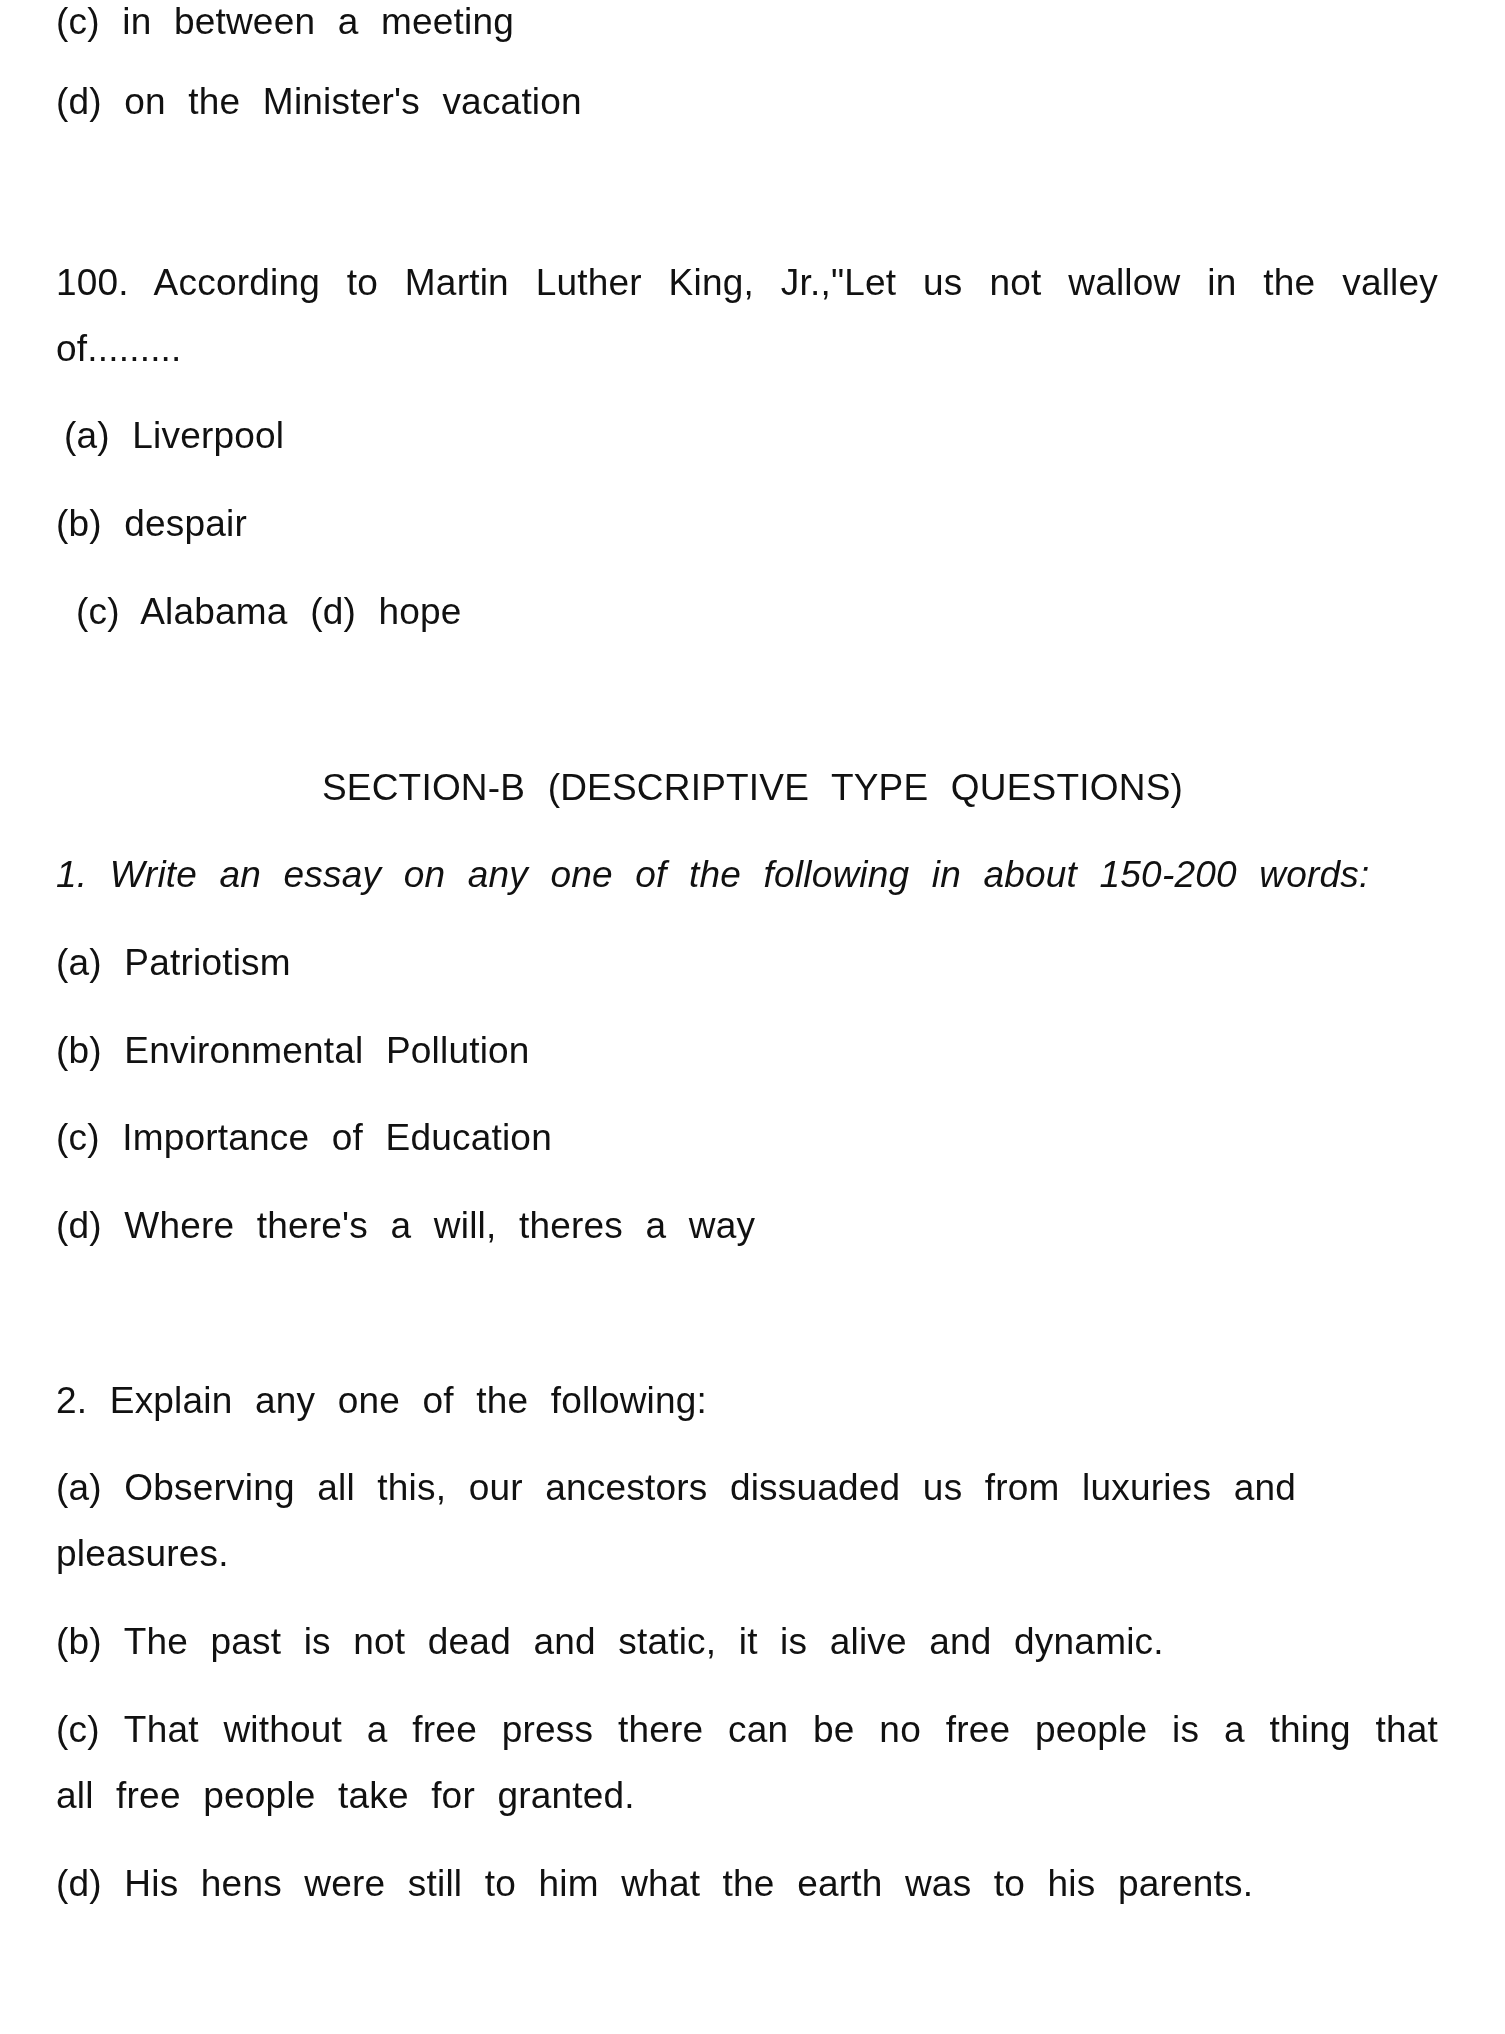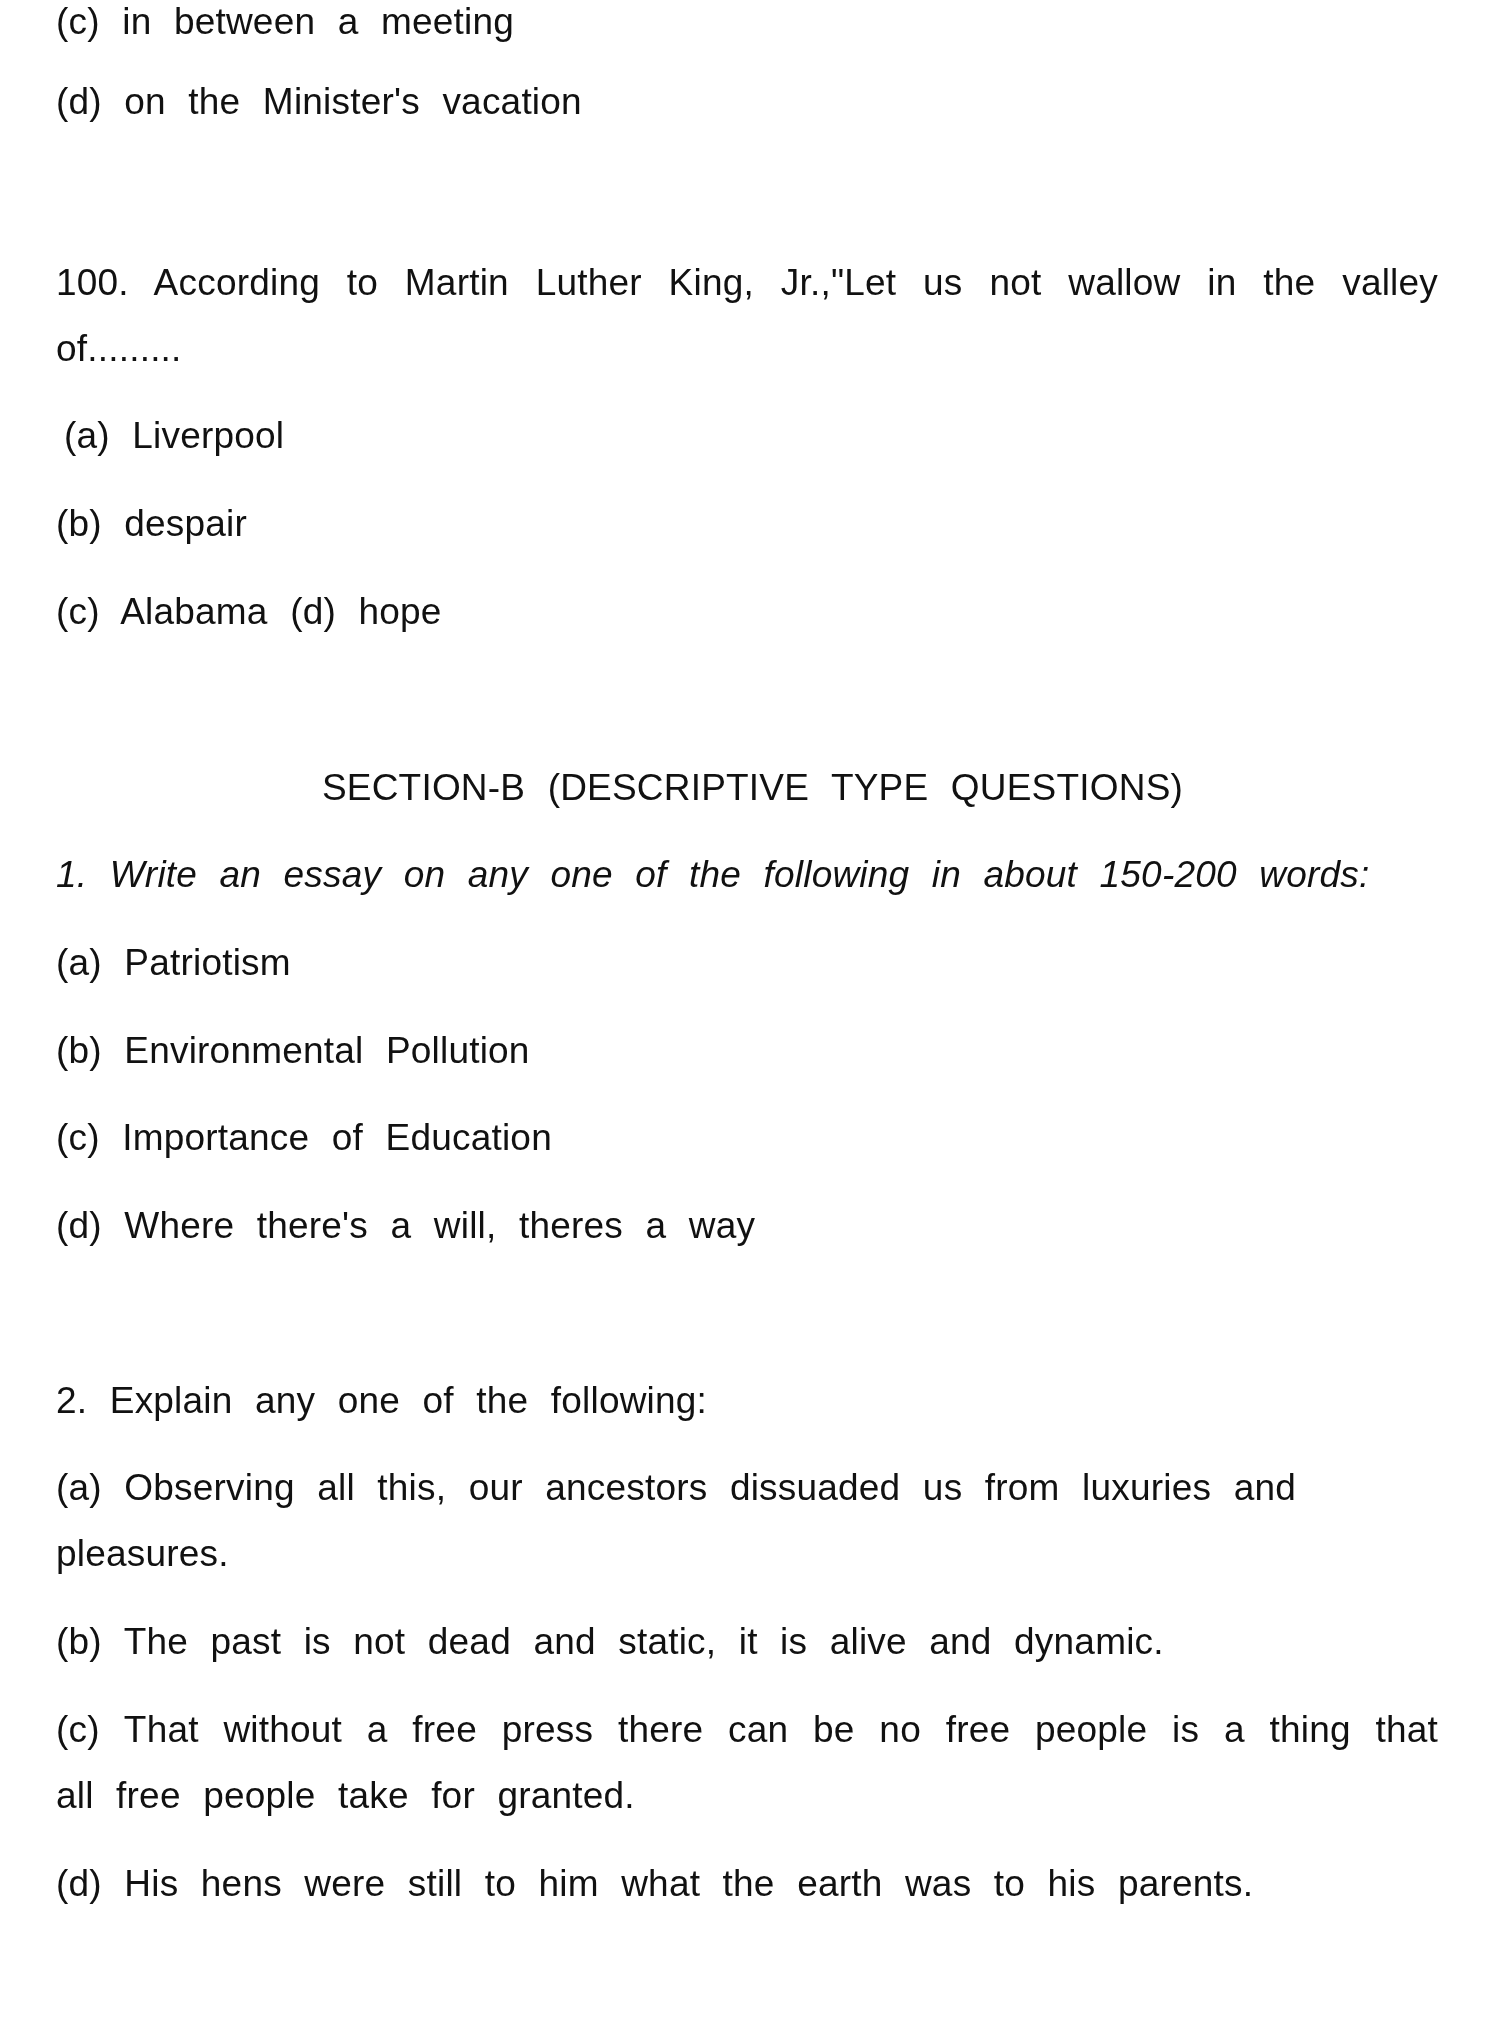--- a/index.html
+++ b/index.html
@@ -57,21 +57,21 @@
   <span>of.........</span>
 </div>
 <div class="line" style="top:414px;margin-left:8px;">
   <span>(a)</span>
   <span>Liverpool</span>
 </div>
 <div class="line" style="top:502px;">
   <span>(b)</span>
   <span>despair</span>
 </div>
-<div class="line" style="top:590px;">
+<div class="line" style="top:590px;margin-left:20px;">
   <span>(c)</span>
   <span>Alabama</span>
   <span>(d)</span>
   <span>hope</span>
 </div>
 
 <div class="line centered" style="top:766px;">SECTION-B (DESCRIPTIVE TYPE QUESTIONS)</div>
 
 <div class="line" style="top:853px;font-style:italic;">
   <span>1.</span>

